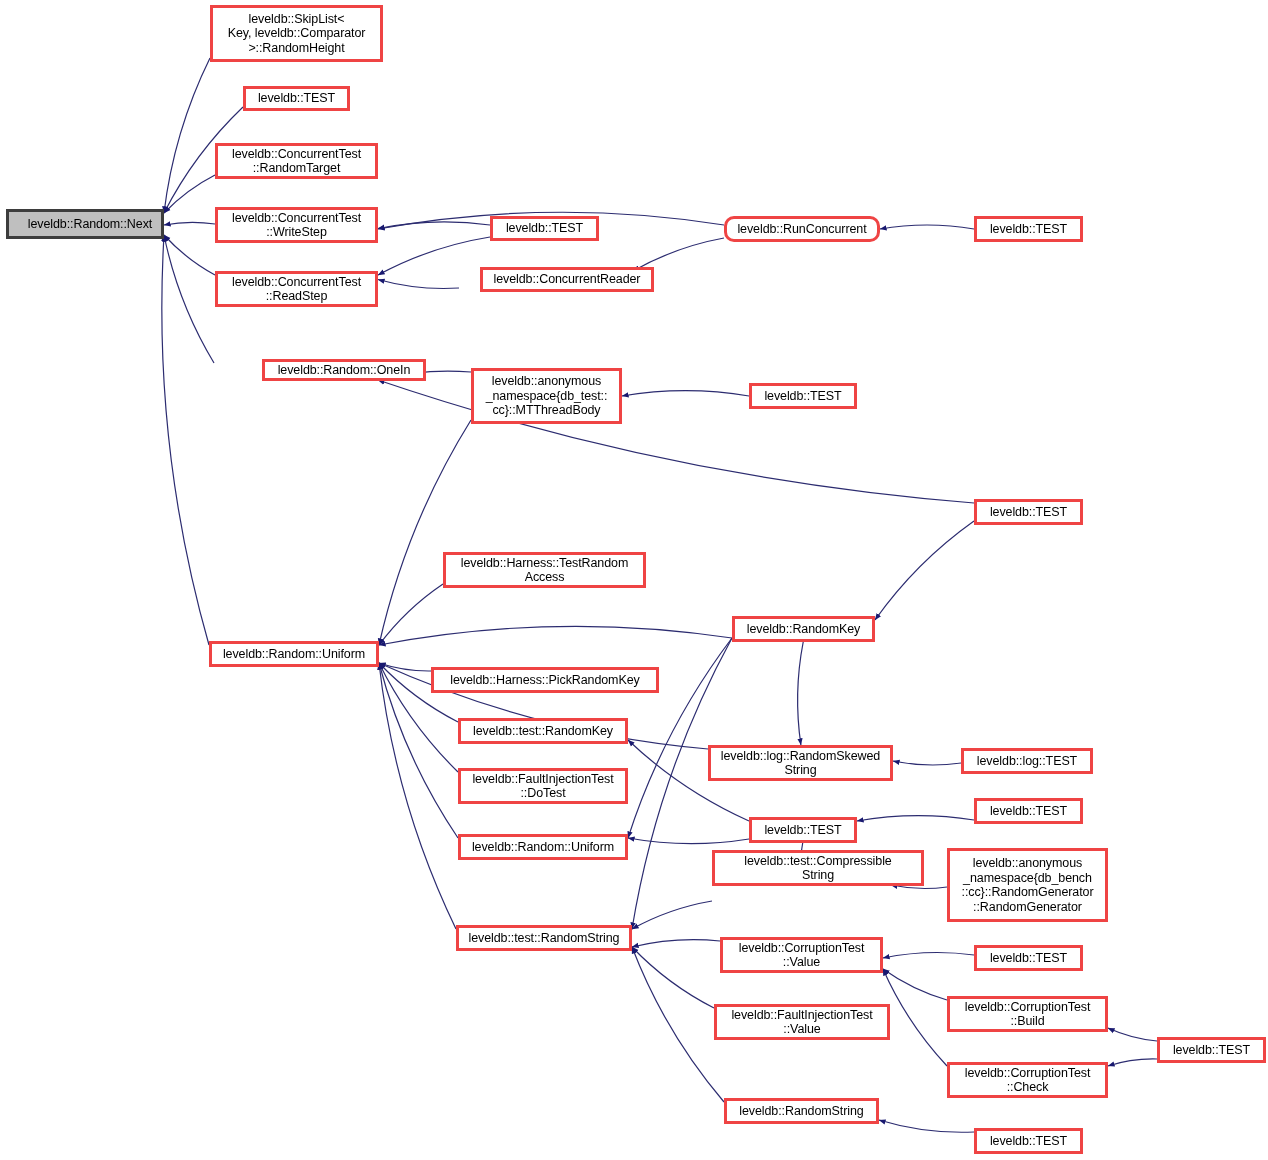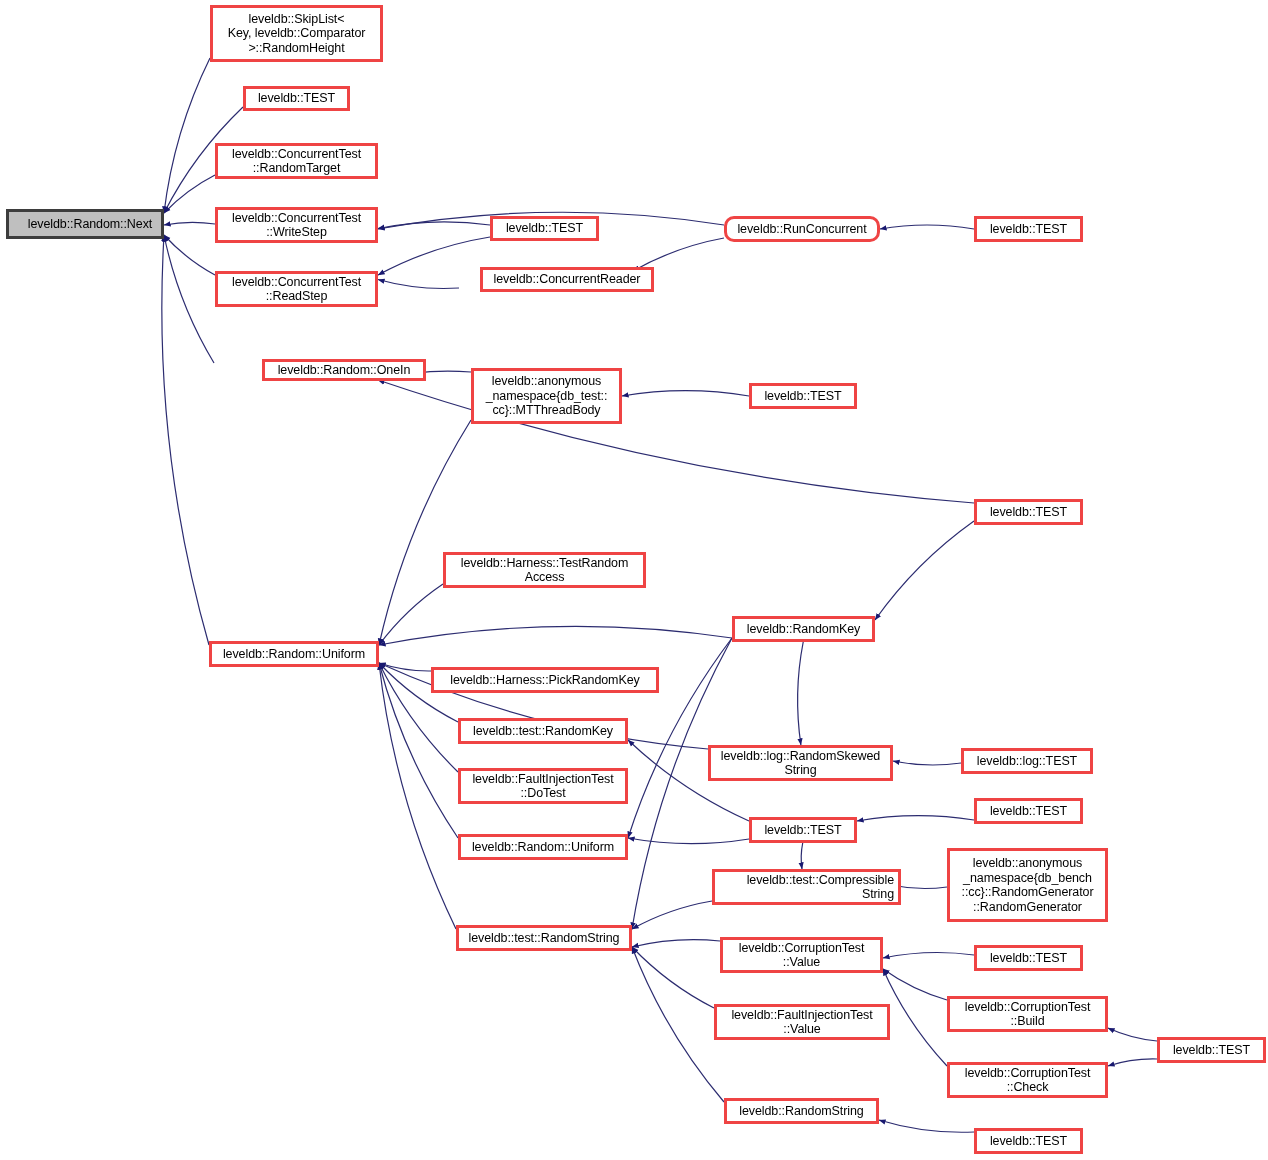--- a/index.html
+++ b/index.html
@@ -138,21 +138,21 @@
     <div class="node" style="left: 961px; top: 748px; width: 132px; height: 26px;"><span class="lbl">leveldb::log::TEST</span></div>
     <div class="node" style="left: 458px; top: 768px; width: 170px; height: 36px;"><span class="lbl">leveldb::FaultInjectionTest
 ::DoTest</span></div>
     <div class="node" style="left: 974px; top: 798px; width: 109px; height: 26px;"><span class="lbl">leveldb::TEST</span></div>
     <div class="node" style="left: 749px; top: 817px; width: 108px; height: 26px;"><span class="lbl">leveldb::TEST</span></div>
     <div class="node" style="left: 458px; top: 834px; width: 170px; height: 26px;"><span class="lbl">leveldb::Random::Uniform</span></div>
     <div class="node" style="left: 947px; top: 848px; width: 161px; height: 74px;"><span class="lbl">leveldb::anonymous
 _namespace{db_bench
 ::cc}::RandomGenerator
 ::RandomGenerator</span></div>
-    <div class="node" style="left: 712px; top: 869px; width: 189px; height: 36px; text-align: right;"><span class="lbl">leveldb::test::Compressible
+    <div class="node" style="left: 712px; top: 850px; width: 212px; height: 36px;"><span class="lbl">leveldb::test::Compressible
 String</span></div>
     <div class="node" style="left: 456px; top: 925px; width: 176px; height: 26px;"><span class="lbl">leveldb::test::RandomString</span></div>
     <div class="node" style="left: 720px; top: 937px; width: 163px; height: 36px;"><span class="lbl">leveldb::CorruptionTest
 ::Value</span></div>
     <div class="node" style="left: 974px; top: 945px; width: 109px; height: 26px;"><span class="lbl">leveldb::TEST</span></div>
     <div class="node" style="left: 947px; top: 996px; width: 161px; height: 36px;"><span class="lbl">leveldb::CorruptionTest
 ::Build</span></div>
     <div class="node" style="left: 1157px; top: 1037px; width: 109px; height: 26px;"><span class="lbl">leveldb::TEST</span></div>
     <div class="node" style="left: 714px; top: 1004px; width: 176px; height: 36px;"><span class="lbl">leveldb::FaultInjectionTest
 ::Value</span></div>

